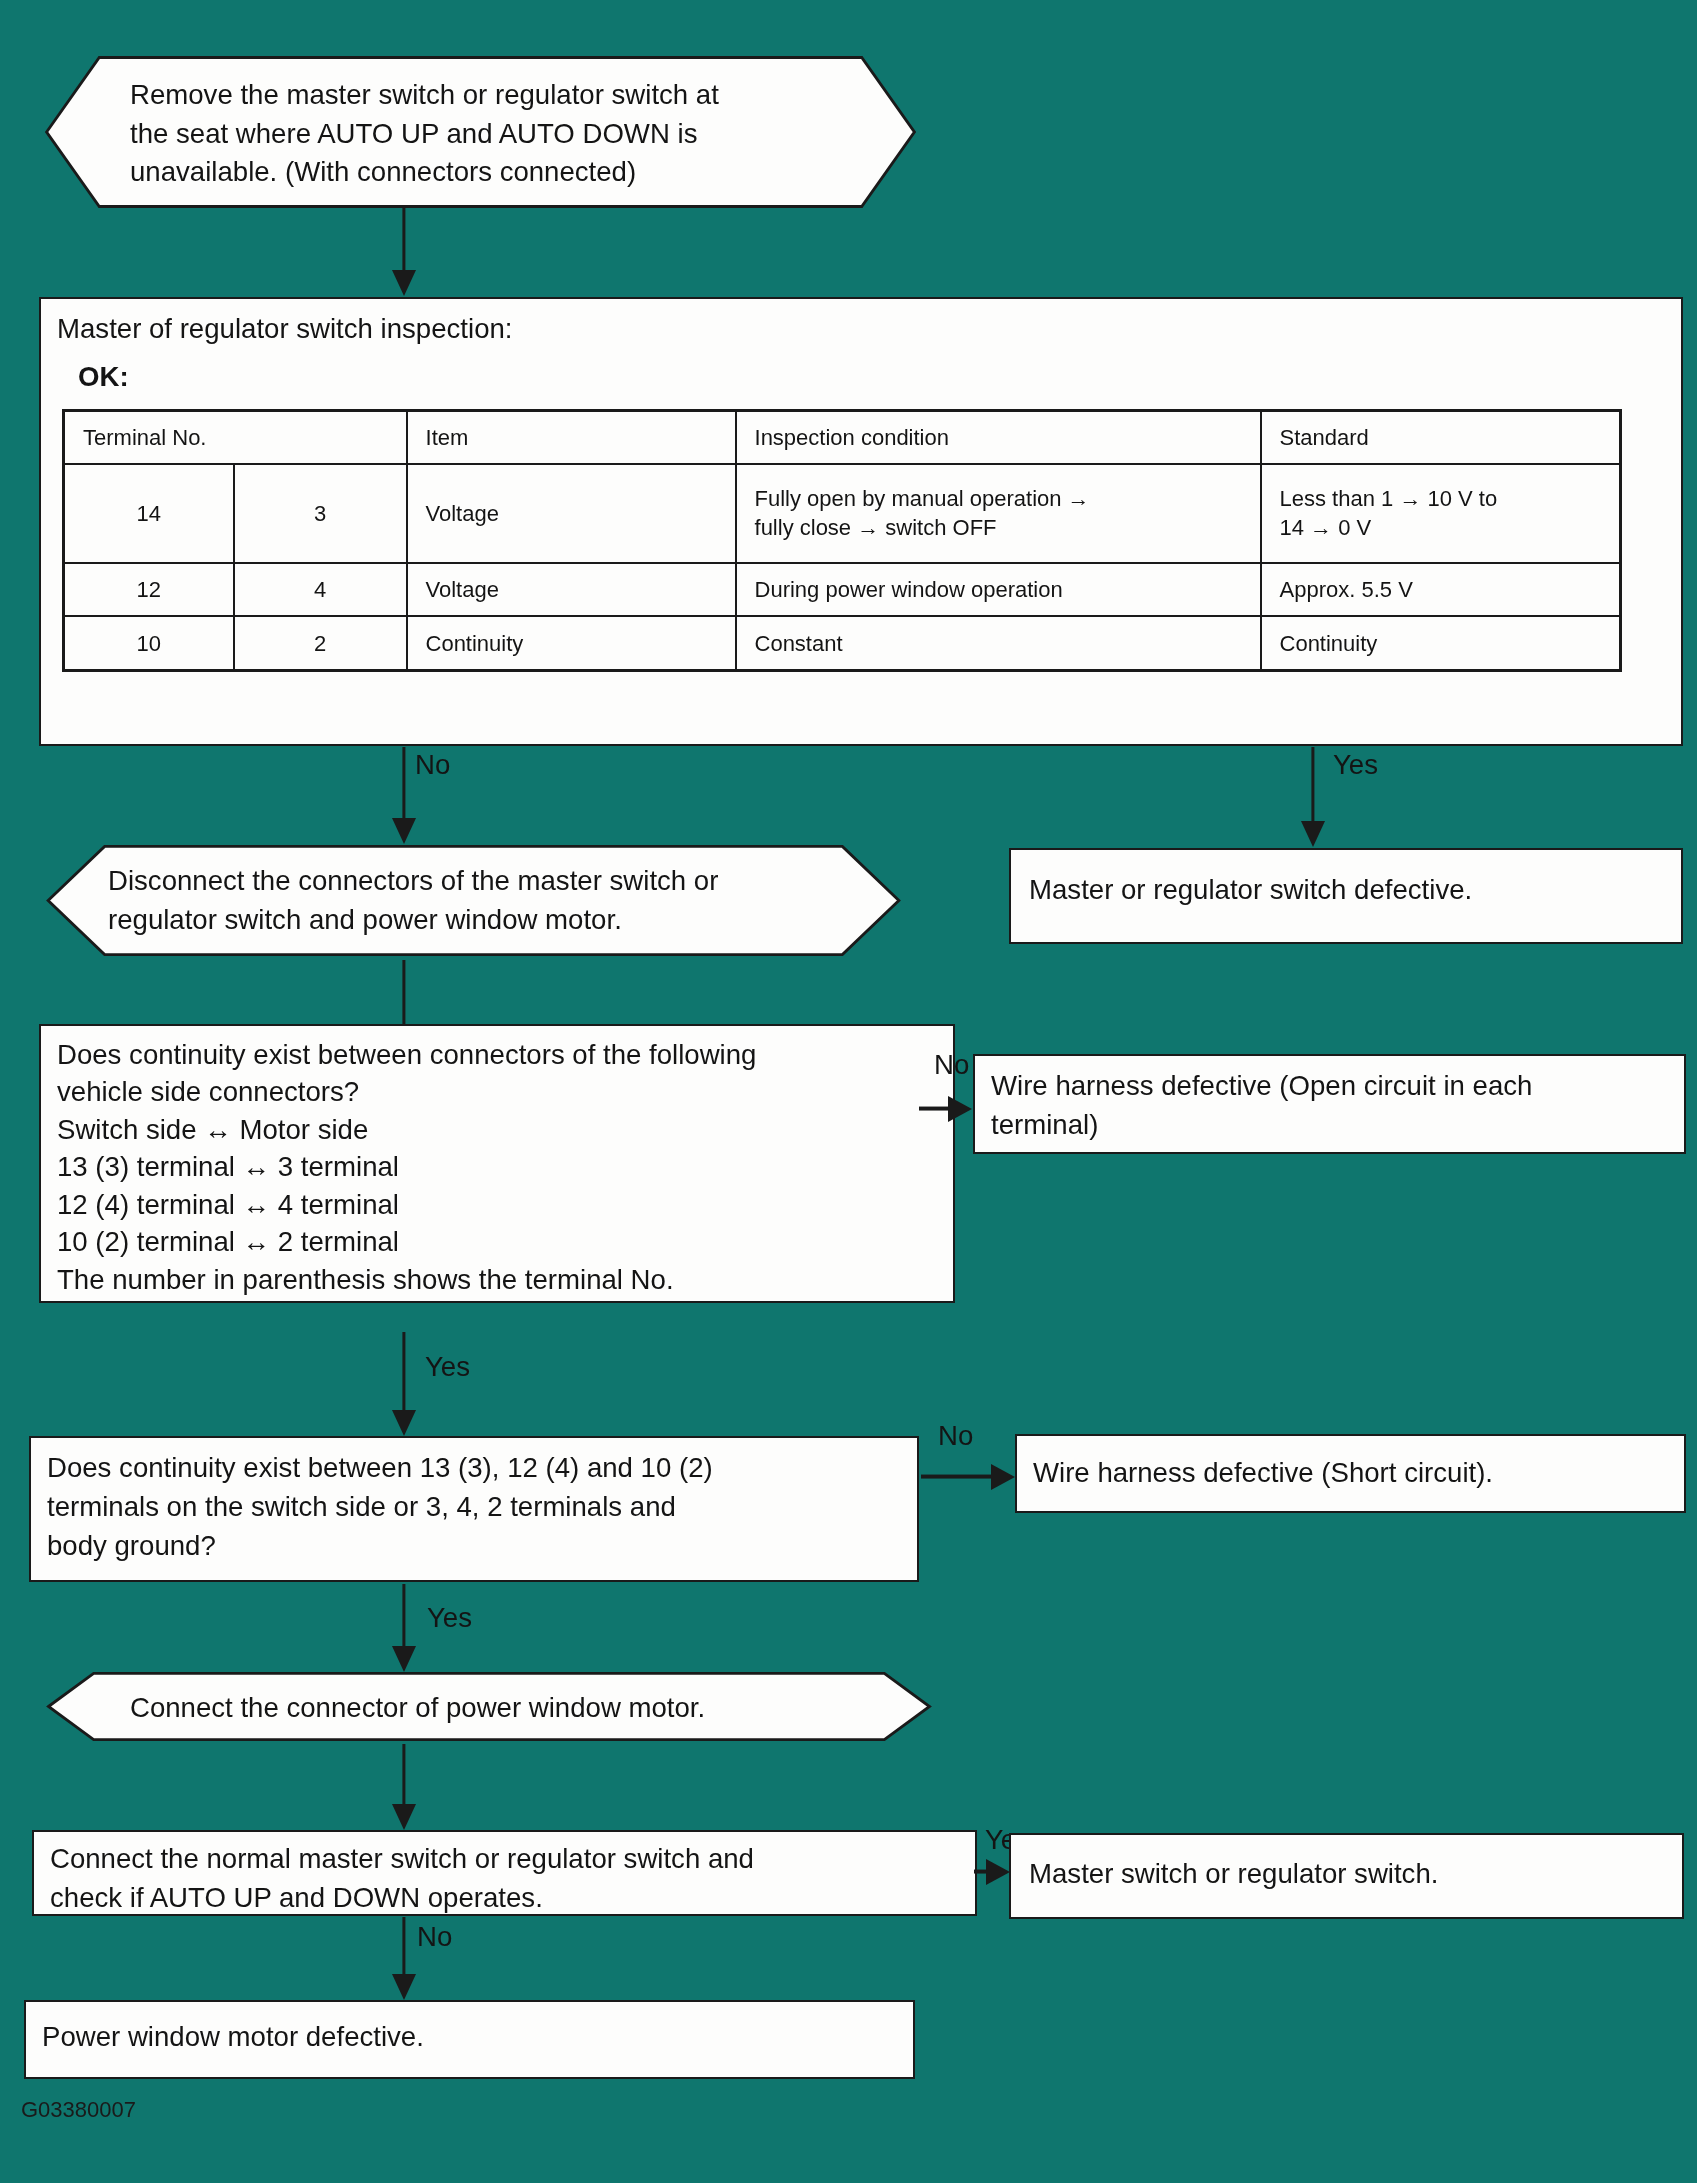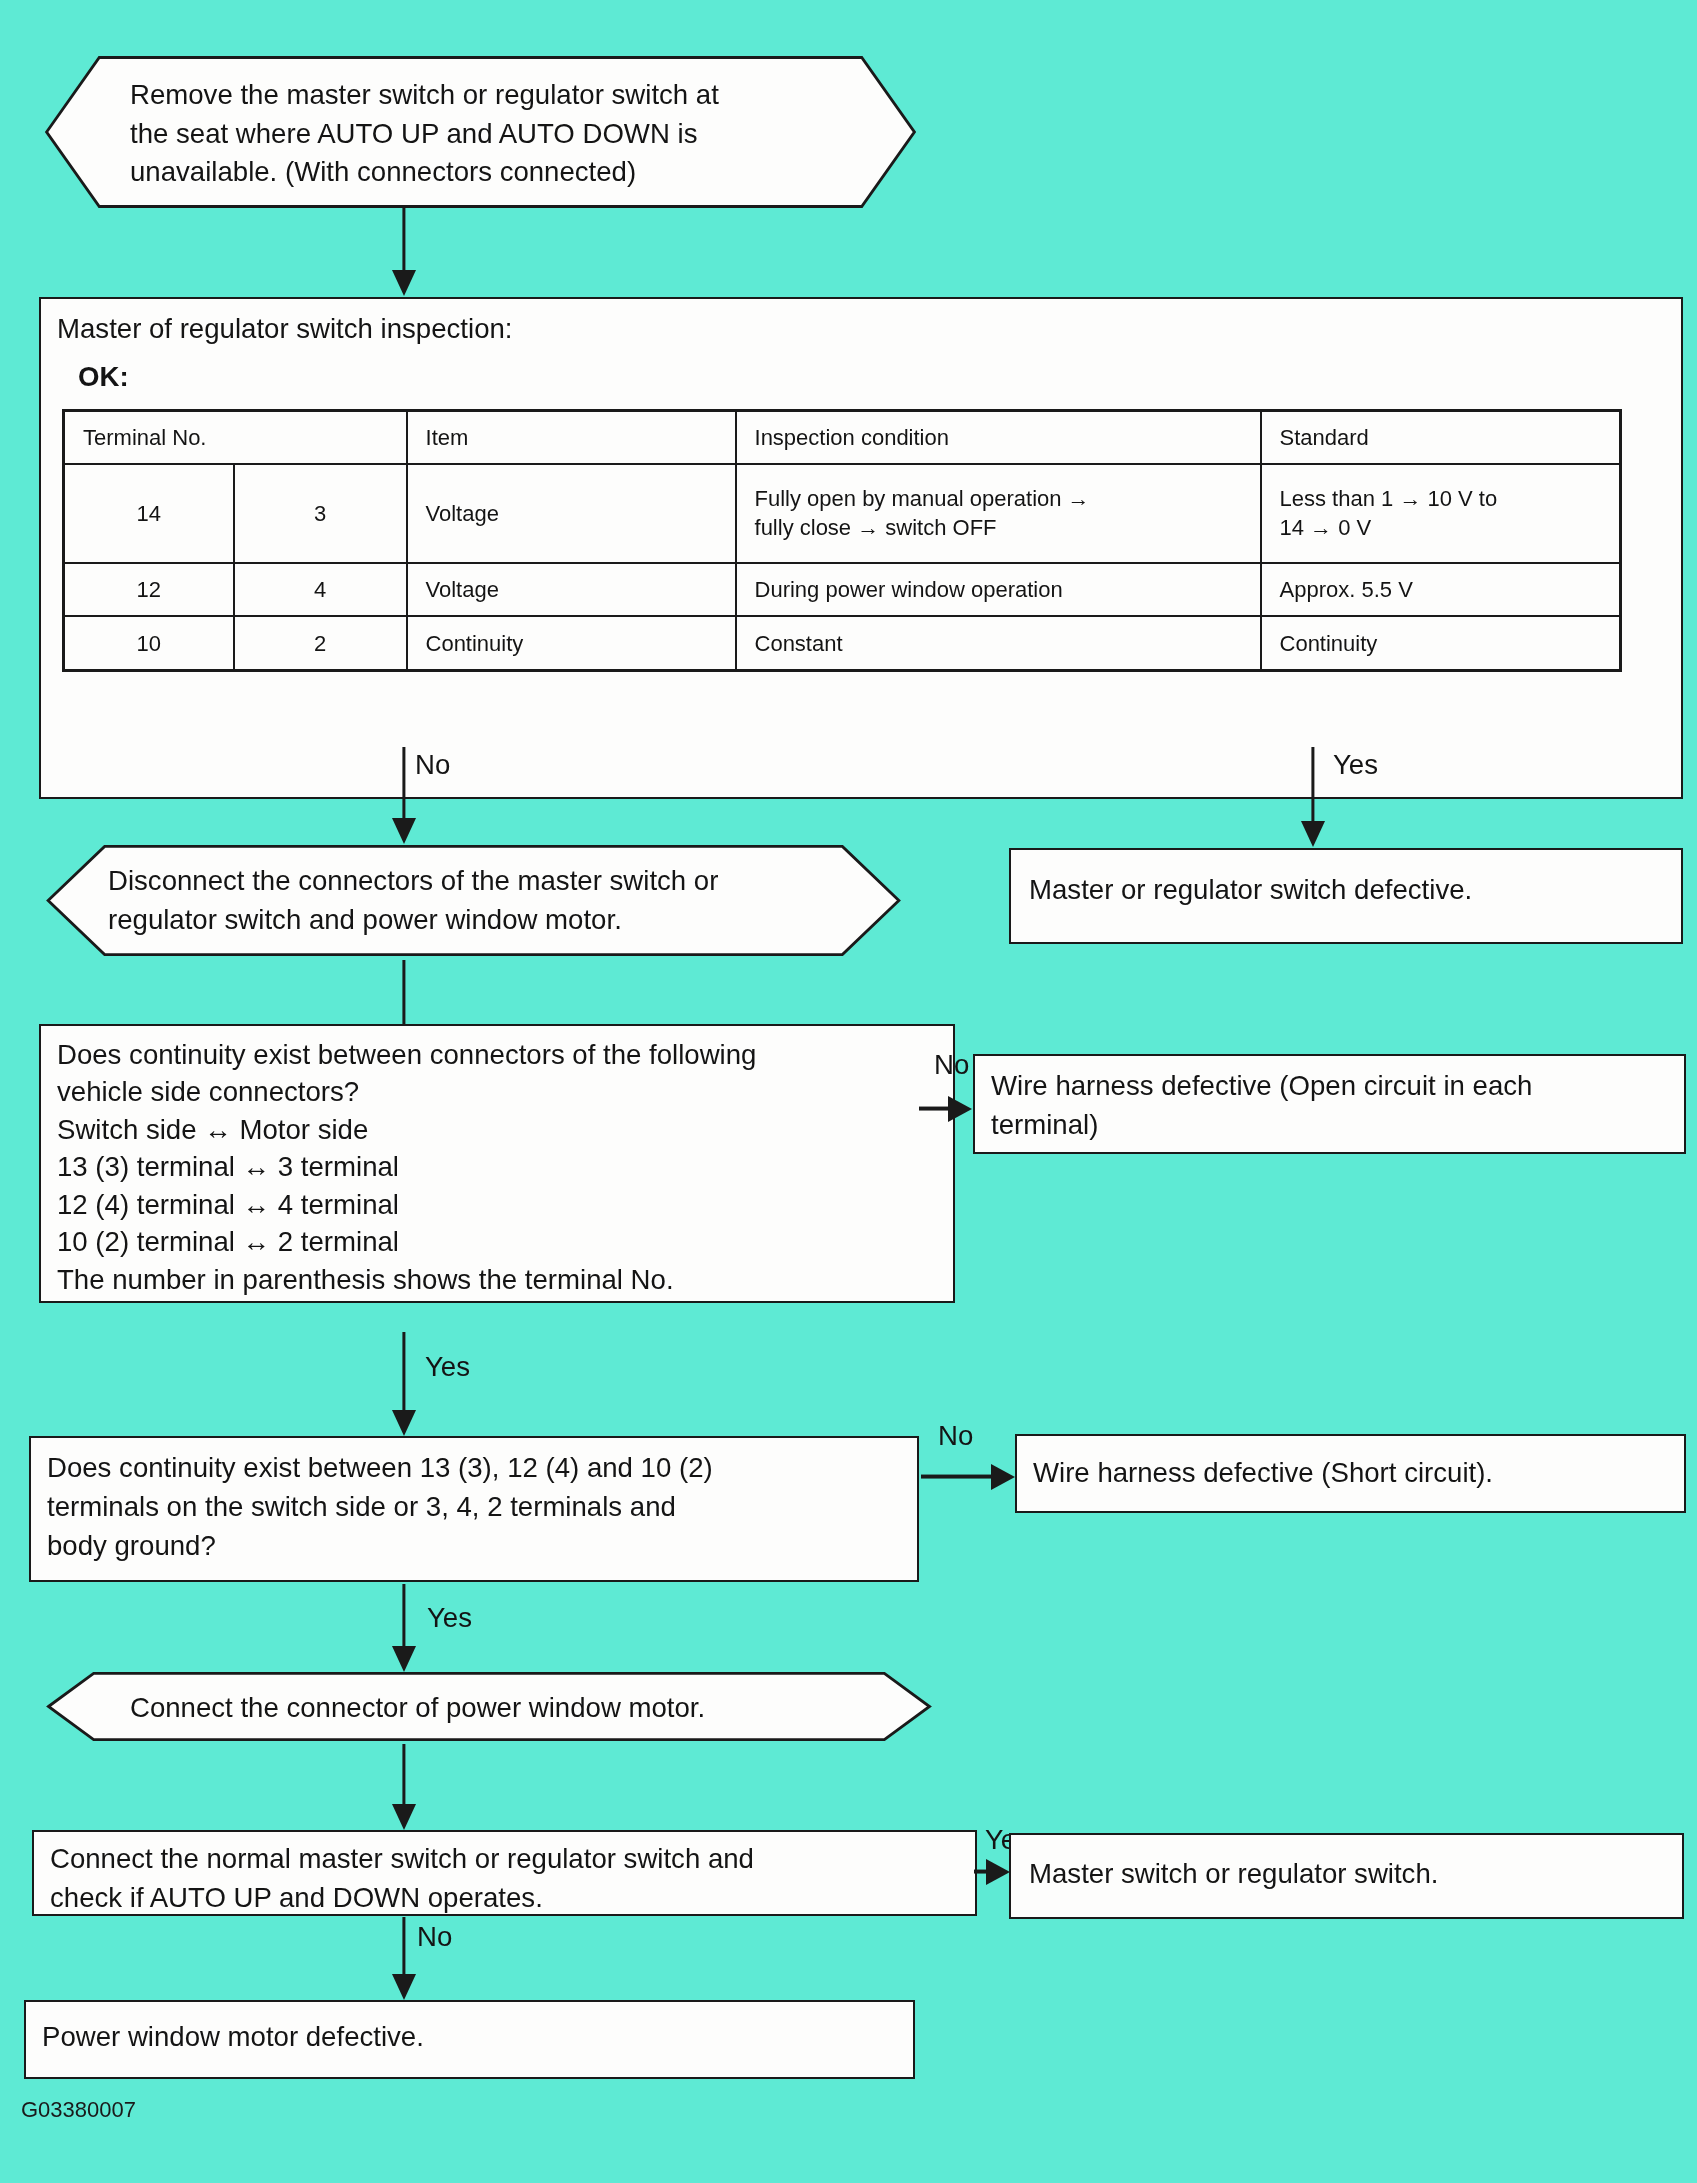--- a/index.html
+++ b/index.html
@@ -1,19 +1,19 @@
 <!DOCTYPE html>
 <html style="font-size:13px"><head>
 <meta charset="utf-8">
 <style>
   html,body{margin:0;padding:0;background:#f5f5f3;}
   .page{
     position:relative;
     width:1698px;height:2183px;
-    background:#5eead4;
+    background:#0f766e;
     font-family:"Liberation Sans", sans-serif;
     color:#141414;
     overflow:hidden;
   }
   .txt{font-size:27.6px;line-height:1.40;color:#141414;}
   .ml{white-space:pre-line;}
   .node-box{
     position:absolute;
     background:#fdfdfc;
     border:2.8px solid #1a1a1a;
@@ -68,21 +68,21 @@
     <div class="hex-text txt ml" style="left:85px;top:21px;width:754px;">Remove the master switch or regulator switch at
 the seat where AUTO UP and AUTO DOWN is
 unavailable. (With connectors connected)</div>
   </div>
 
   <div class="varrow" style="left:391px;top:207px;height:89px;">
     <div class="shaft"></div>
     <div class="head"></div>
   </div>
 
-  <div class="node-box" style="left:39px;top:297px;width:1644px;height:502px;padding-top:11.3px;">
+  <div class="node-box" style="left:39px;top:297px;width:1644px;height:449px;padding-top:11.3px;">
     <p class="insp-p">Master of regulator switch inspection:</p>
     <p class="ok">OK:</p>
     <table class="insp">
       <colgroup>
         <col style="width:170px">
           <col style="width:173px">
           <col style="width:329px">
           <col style="width:525px">
           <col style="width:360px">
       </colgroup>

